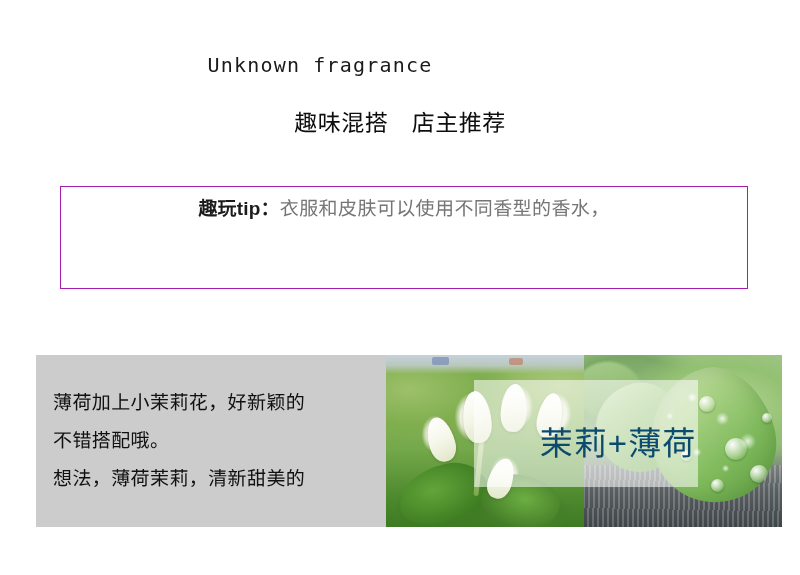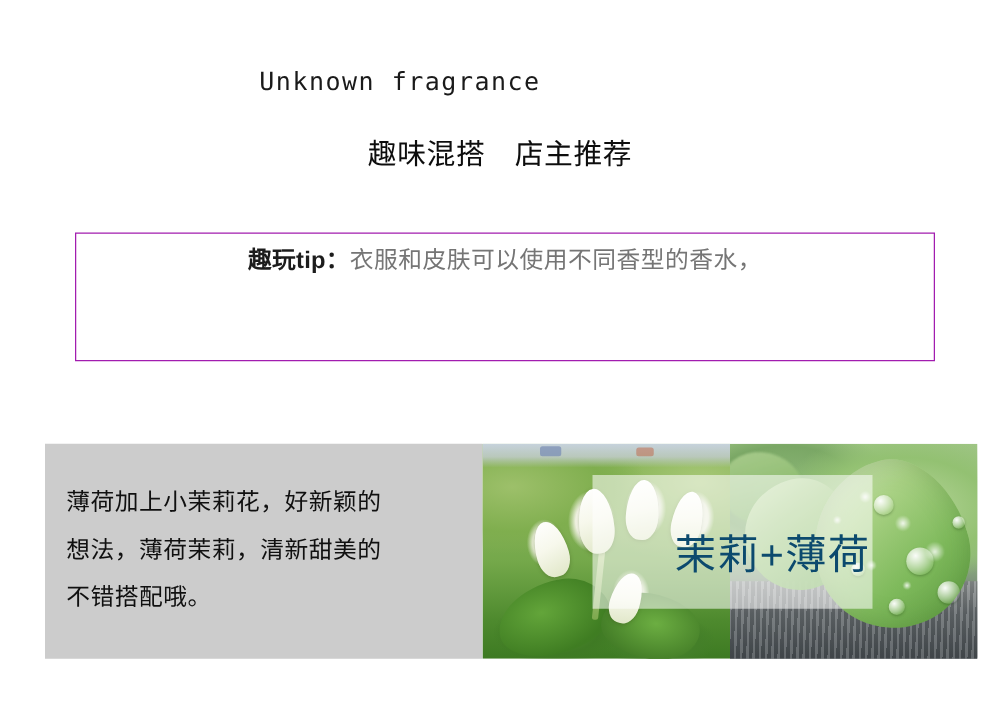--- a/index.html
+++ b/index.html
@@ -269,22 +269,22 @@
 <div class="headline">趣味混搭　店主推荐</div>
 
 <div class="tip-box">
   <div class="tip-line"><span class="tip-lead">趣玩tip：</span><span>衣服和皮肤可以使用不同香型的香水，</span></div>
 </div>
 
 <div class="media-strip">
 
   <div class="caption-panel">
     <div class="caption-line">薄荷加上小茉莉花，好新颖的</div>
+    <div class="caption-line">不错搭配哦。</div>
     <div class="caption-line">想法，薄荷茉莉，清新甜美的</div>
-    <div class="caption-line">不错搭配哦。</div>
   </div>
 
   <div class="photos">
 
     <div class="photo photo-jasmine">
       <div class="bg"></div>
       <div class="sky"></div>
       <div class="sky-spot-a"></div>
       <div class="sky-spot-b"></div>
       <div class="leaf-a"></div>

